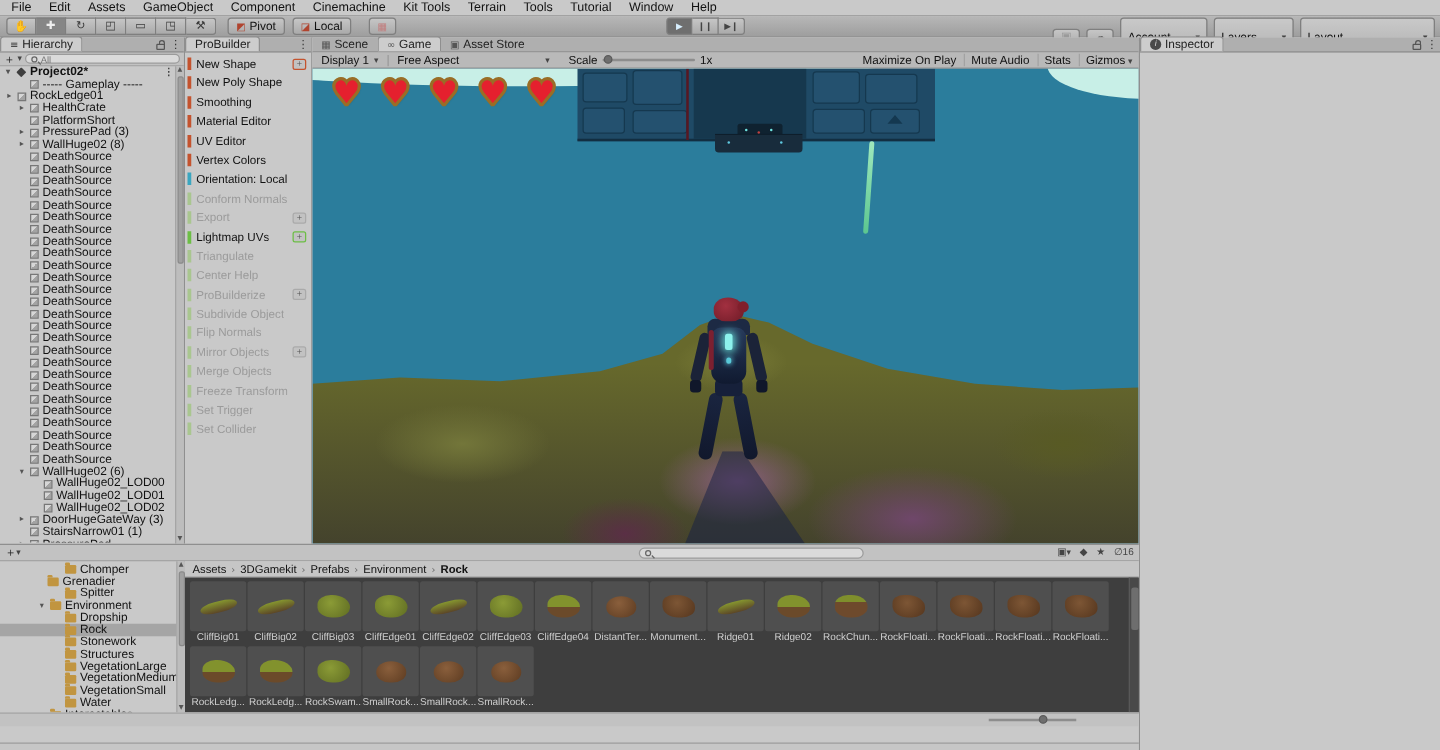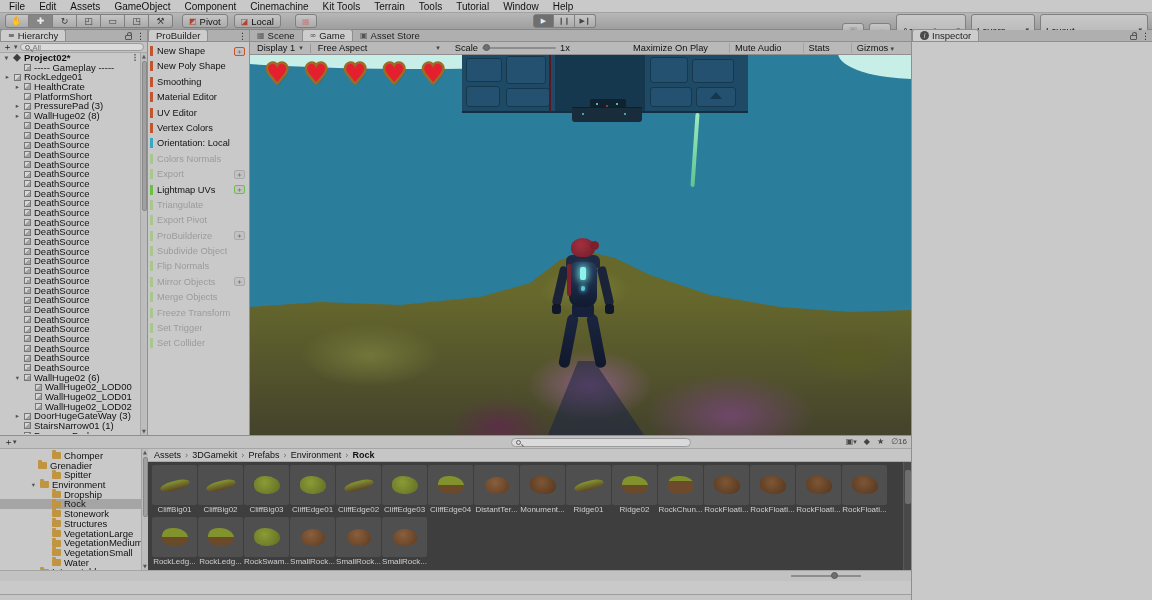--- a/index.html
+++ b/index.html
@@ -62,21 +62,21 @@
   .pbrow .lbl{overflow:hidden;text-overflow:ellipsis}
   .pbrow.dis .lbl{color:#9b9b9b}
   .pbplus{margin-left:auto;margin-right:2px;width:11px;height:9px;border:1px solid #aaa;background:#c2c2c2;font-size:7px;line-height:8px;text-align:center;color:#555;border-radius:2px;flex:none}
   
   #scenecol{left:250px;top:30px;width:661px;height:405px}
   #gamebar{height:13px;background:#b9b9b9;border-bottom:1px solid #8f8f8f;display:flex;align-items:center;font-size:9.3px;gap:4px;padding:0 4px;position:relative}
   .flatdd{display:flex;align-items:center;gap:4px;padding:0 3px}
   .vsep{width:1px;height:9px;background:#999}
   .slider{position:relative;width:74px;height:2px;background:#8d8d8d;border-radius:1px}
   .slider .th{position:absolute;top:-3px;width:7px;height:7px;border-radius:50%;background:#6e6e6e;border:1px solid #5a5a5a}
-  #game-right{position:absolute;right:12px;display:flex;gap:16px;align-items:flex-start;font-size:9.3px}
+  #game-right{position:absolute;right:0;display:flex;gap:1px;align-items:flex-start;font-size:9.3px}
   #game-right .gbtn{padding:0 5px;border-left:1px solid #a2a2a2}
   #game-right .gbtn:first-child{border-left:none}
   
   #viewport{position:relative;width:661px;height:380px;background:#2b7d9c;overflow:hidden}
   .cloud{position:absolute;background:#c8efe7;border-radius:50%}
   #wall{position:absolute;left:212px;top:0;width:286px;height:58px;background:#1f4a66;border-bottom:2px solid #122e41}
   .wblock{position:absolute;background:#24516f;border:1px solid #15384f;border-radius:3px}
   #door{position:absolute;left:93px;top:0;width:90px;height:56px;background:#16384e}
   #pole{position:absolute;left:299px;top:0;width:2px;height:57px;background:#581722}
   #platform{position:absolute;left:322px;top:52px;width:70px;height:15px;background:#182c3c;border-top:1px solid #0e1e2b;border-radius:0 0 3px 3px}
@@ -482,39 +482,39 @@
       <div class="pbrow">
         <span class="pbbar" style="background: rgb(196, 83, 46);"></span>
         <span class="lbl">Vertex Colors</span>
       </div>
       <div class="pbrow">
         <span class="pbbar" style="background: rgb(58, 166, 192);"></span>
         <span class="lbl">Orientation: Local</span>
       </div>
       <div class="pbrow dis">
         <span class="pbbar" style="background: rgb(169, 198, 143);"></span>
-        <span class="lbl">Colors Normals</span>
+        <span class="lbl">Conform Normals</span>
       </div>
       <div class="pbrow dis">
         <span class="pbbar" style="background: rgb(169, 198, 143);"></span>
         <span class="lbl">Export</span>
         <span class="pbplus">＋</span>
       </div>
       <div class="pbrow">
         <span class="pbbar" style="background: rgb(108, 190, 69);"></span>
         <span class="lbl">Lightmap UVs</span>
         <span class="pbplus" style="border-color: rgb(108, 190, 69);">＋</span>
       </div>
       <div class="pbrow dis">
         <span class="pbbar" style="background: rgb(169, 198, 143);"></span>
         <span class="lbl">Triangulate</span>
       </div>
       <div class="pbrow dis">
         <span class="pbbar" style="background: rgb(169, 198, 143);"></span>
-        <span class="lbl">Export Pivot</span>
+        <span class="lbl">Center Help</span>
       </div>
       <div class="pbrow dis">
         <span class="pbbar" style="background: rgb(169, 198, 143);"></span>
         <span class="lbl">ProBuilderize</span>
         <span class="pbplus">＋</span>
       </div>
       <div class="pbrow dis">
         <span class="pbbar" style="background: rgb(169, 198, 143);"></span>
         <span class="lbl">Subdivide Object</span>
       </div>

